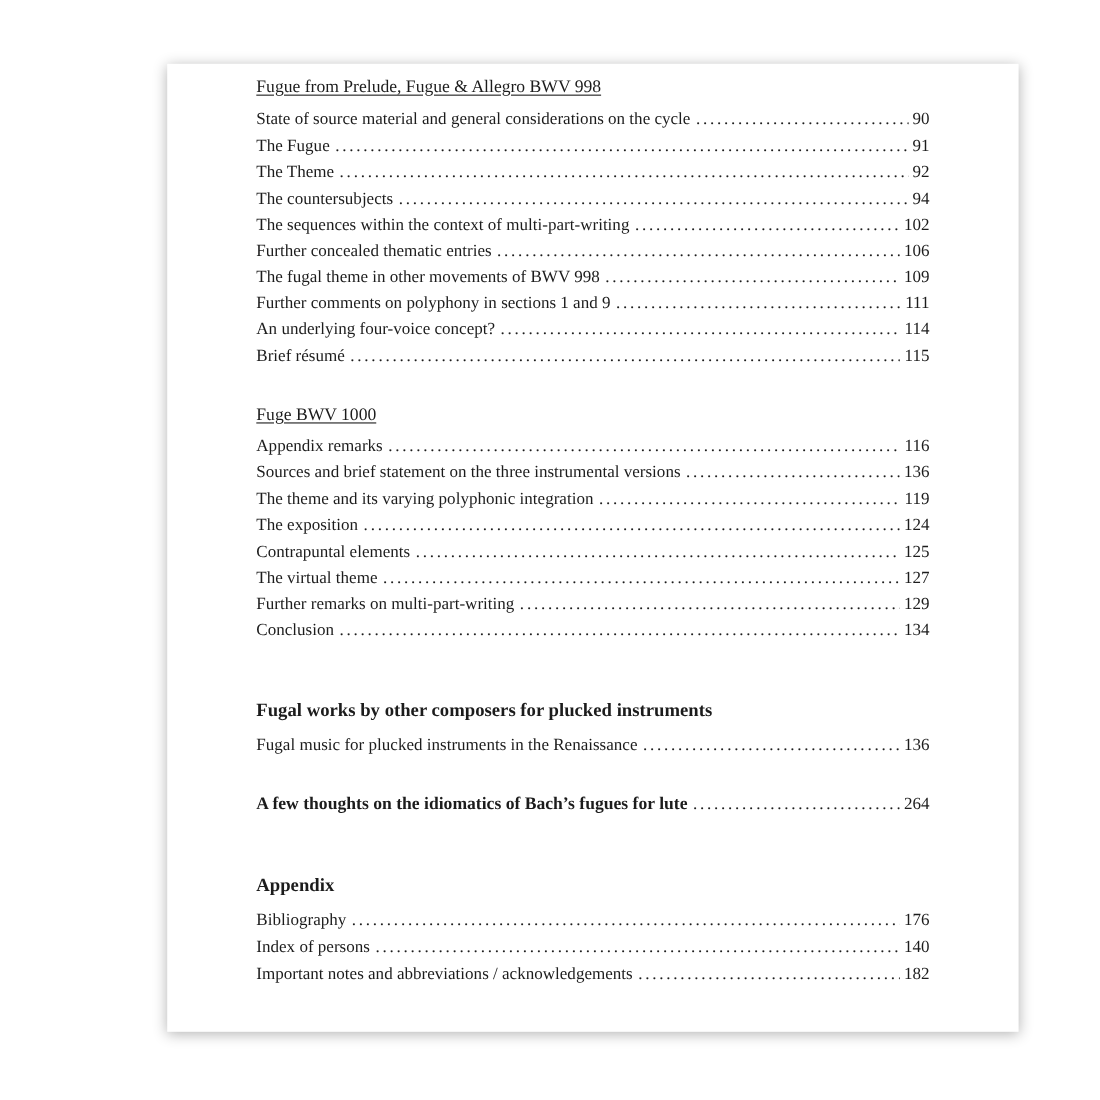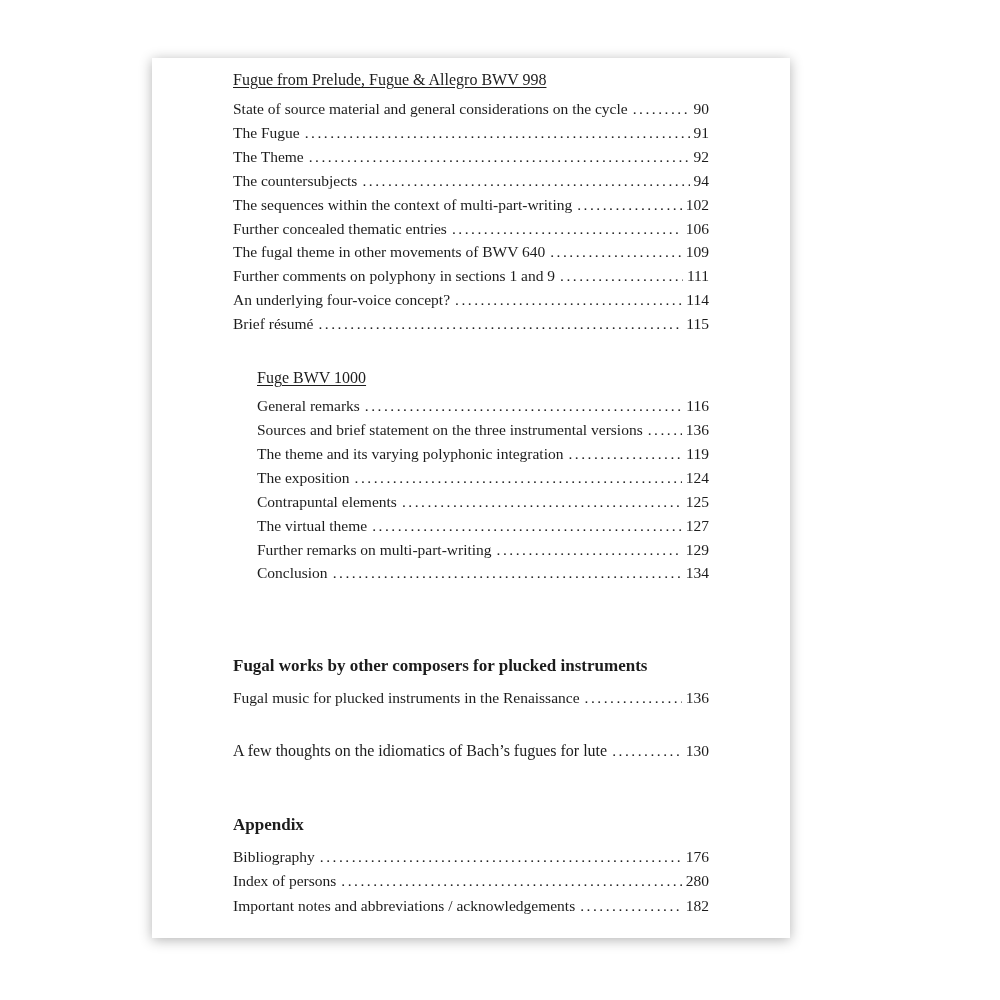--- a/index.html
+++ b/index.html
@@ -7,31 +7,31 @@
     width: 1000px; height: 1000px;
     background: #ffffff;
     font-family: "Liberation Serif", "DejaVu Serif", serif;
     color: #1c1c1c;
     position: relative;
     overflow: hidden;
   }
   .sheet {
     position: absolute;
     left: 152px; top: 58px;
-    width: 638px; height: 880px;
+    width: 774px; height: 880px;
     background: #ffffff;
     box-shadow: 0 2px 12px rgba(0,0,0,0.30);
     overflow: hidden;
   }
   .sheet-inner {
     padding: 10px 81px 0 81px;
   }
   .section { }
-  #toc .section:nth-child(2) { margin-top: 30px; margin-left: 24px; }
-  #toc .section:nth-child(3) { margin-top: 68px; }
+  #toc .section:nth-child(2) { margin-top: 30px; }
+  #toc .section:nth-child(3) { margin-top: 48px; }
   #toc .section:nth-child(4) { margin-top: 27px; }
   #toc .section:nth-child(5) { margin-top: 49px; }
 
   .heading {
     font-size: 16px;
     line-height: 24px;
     margin: 0 0 5px 0;
     white-space: nowrap;
   }
   .heading.underline {
@@ -51,21 +51,21 @@
   .entry {
     display: flex;
     align-items: flex-end;
     font-size: 15.5px;
     line-height: 23.9px;
   }
   #toc .section:nth-child(3) .entry { line-height: 26.6px; }
   #toc .section:nth-child(5) .entry { line-height: 24.4px; }
 
   .entry .title { white-space: nowrap; }
-  .entry.bold .title { font-weight: normal; font-size: 16px; }
+  .entry.bold .title { font-weight: bold; font-size: 16px; }
 
   .leader {
     flex: 1 1 auto;
     overflow: hidden;
     white-space: nowrap;
     text-align: right;
     margin: 0 4px 0 5px;
     min-width: 12px;
   }
   .leader::after {
@@ -106,21 +106,21 @@
             <span class="title">The sequences within the context of multi-part-writing</span>
             <span class="leader"></span>
             <span class="pnum">102</span>
           </div>
           <div class="entry">
             <span class="title">Further concealed thematic entries</span>
             <span class="leader"></span>
             <span class="pnum">106</span>
           </div>
           <div class="entry">
-            <span class="title">The fugal theme in other movements of BWV 640</span>
+            <span class="title">The fugal theme in other movements of BWV 998</span>
             <span class="leader"></span>
             <span class="pnum">109</span>
           </div>
           <div class="entry">
             <span class="title">Further comments on polyphony in sections 1 and 9</span>
             <span class="leader"></span>
             <span class="pnum">111</span>
           </div>
           <div class="entry">
             <span class="title">An underlying four-voice concept?</span>
@@ -129,21 +129,21 @@
           </div>
           <div class="entry">
             <span class="title">Brief résumé</span>
             <span class="leader"></span>
             <span class="pnum">115</span>
           </div>
         </div>
         <div class="section">
           <div class="heading underline">Fuge BWV 1000</div>
           <div class="entry">
-            <span class="title">General remarks</span>
+            <span class="title">Appendix remarks</span>
             <span class="leader"></span>
             <span class="pnum">116</span>
           </div>
           <div class="entry">
             <span class="title">Sources and brief statement on the three instrumental versions</span>
             <span class="leader"></span>
             <span class="pnum">136</span>
           </div>
           <div class="entry">
             <span class="title">The theme and its varying polyphonic integration</span>
@@ -181,34 +181,34 @@
           <div class="entry">
             <span class="title">Fugal music for plucked instruments in the Renaissance</span>
             <span class="leader"></span>
             <span class="pnum">136</span>
           </div>
         </div>
         <div class="section">
           <div class="entry bold">
             <span class="title">A few thoughts on the idiomatics of Bach’s fugues for lute</span>
             <span class="leader"></span>
-            <span class="pnum">130</span>
+            <span class="pnum">264</span>
           </div>
         </div>
         <div class="section">
           <div class="heading bold">Appendix</div>
           <div class="entry">
             <span class="title">Bibliography</span>
             <span class="leader"></span>
             <span class="pnum">176</span>
           </div>
           <div class="entry">
             <span class="title">Index of persons</span>
             <span class="leader"></span>
-            <span class="pnum">280</span>
+            <span class="pnum">140</span>
           </div>
           <div class="entry">
             <span class="title">Important notes and abbreviations / acknowledgements</span>
             <span class="leader"></span>
             <span class="pnum">182</span>
           </div>
         </div>
       </div>
   </div>
 </div>

